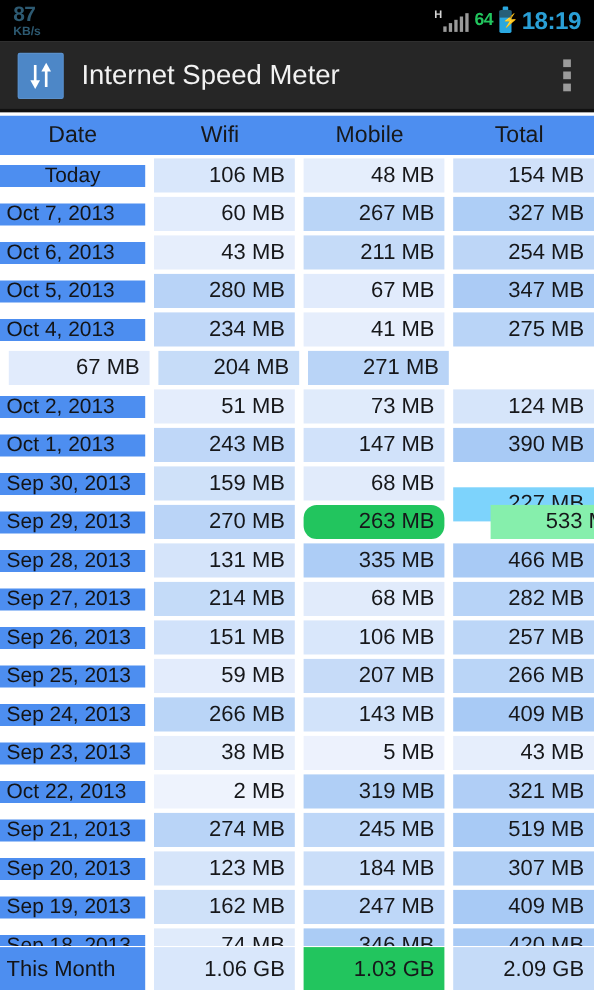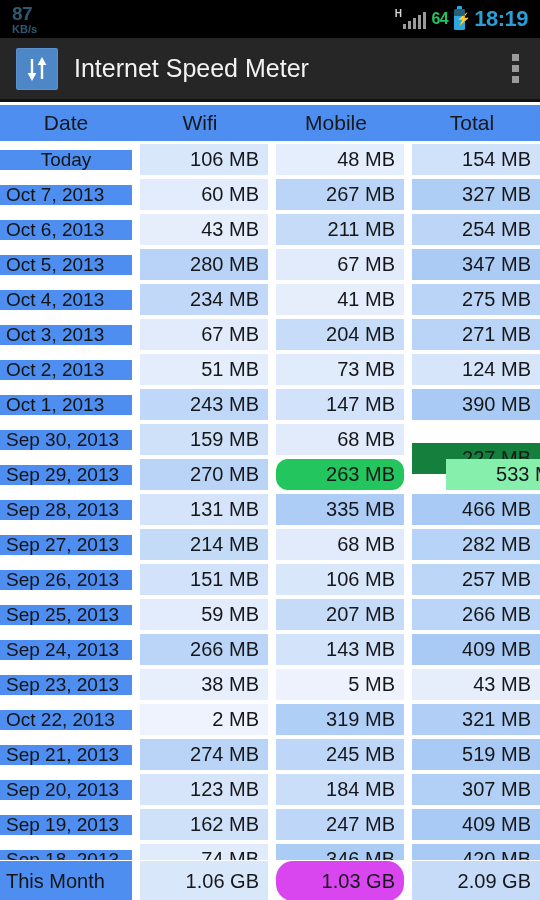--- a/index.html
+++ b/index.html
@@ -226,42 +226,41 @@
           <div class="cell-num cell-wifi" style="background: rgb(225, 235, 252);">67 MB</div>
           <div class="cell-num cell-total" style="background: rgb(171, 203, 245);">347 MB</div>
         </div>
         <div class="trow">
           <div class="cell-date dt-left">Oct 4, 2013</div>
           <div class="cell-num cell-mobile" style="background: rgb(193, 216, 248);">234 MB</div>
           <div class="cell-num cell-wifi" style="background: rgb(230, 238, 252);">41 MB</div>
           <div class="cell-num cell-total" style="background: rgb(185, 212, 247);">275 MB</div>
         </div>
         <div class="trow">
-          <div class="cell-date dt-left">Oct 3, 2013</div>
           <div class="cell-num cell-mobile" style="background: rgb(225, 235, 252);">67 MB</div>
           <div class="cell-num cell-wifi" style="background: rgb(198, 220, 248);">204 MB</div>
           <div class="cell-num cell-total" style="background: rgb(185, 212, 247);">271 MB</div>
         </div>
         <div class="trow">
           <div class="cell-date dt-left">Oct 2, 2013</div>
           <div class="cell-num cell-mobile" style="background: rgb(228, 237, 252);">51 MB</div>
           <div class="cell-num cell-wifi" style="background: rgb(224, 235, 251);">73 MB</div>
           <div class="cell-num cell-total" style="background: rgb(214, 229, 250);">124 MB</div>
         </div>
         <div class="trow">
           <div class="cell-date dt-left">Oct 1, 2013</div>
           <div class="cell-num cell-mobile" style="background: rgb(191, 215, 248);">243 MB</div>
           <div class="cell-num cell-wifi" style="background: rgb(209, 226, 250);">147 MB</div>
           <div class="cell-num cell-total" style="background: rgb(168, 202, 245);">390 MB</div>
         </div>
         <div class="trow">
           <div class="cell-date dt-left">Sep 30, 2013</div>
           <div class="cell-num cell-mobile" style="background: rgb(207, 225, 249);">159 MB</div>
           <div class="cell-num cell-wifi" style="background: rgb(225, 235, 251);">68 MB</div>
-          <div class="cell-num cell-total" style="background: #15803d; margin-top: 37px;">227 MB</div>
+          <div class="cell-num cell-total" style="background: #7dd3fc; margin-top: 37px;">227 MB</div>
         </div>
         <div class="trow">
           <div class="cell-date dt-left">Sep 29, 2013</div>
           <div class="cell-num cell-mobile" style="background: rgb(186, 212, 247);">270 MB</div>
           <div class="cell-num cell-wifi" style="background: #22c55e; border-radius: 12px;">263 MB</div>
           <div class="cell-num cell-total" style="background: #86efac; margin-left: 42px;">533 MB</div>
         </div>
         <div class="trow">
           <div class="cell-date dt-left">Sep 28, 2013</div>
           <div class="cell-num cell-mobile" style="background: rgb(213, 228, 250);">131 MB</div>
@@ -332,17 +331,17 @@
           <div class="cell-date dt-left">Sep 17, 2013</div>
           <div class="cell-num cell-mobile" style="background: rgb(219, 232, 251);">99 MB</div>
           <div class="cell-num cell-wifi" style="background: rgb(196, 219, 248);">215 MB</div>
           <div class="cell-num cell-total" style="background: rgb(177, 207, 246);">314 MB</div>
         </div>
       </div>
 
     <div class="tfoot">
       <div class="cell-date">This Month</div>
       <div class="cell-num cell-mobile" id="foot-m" style="background: rgb(217, 231, 251);">1.06 GB</div>
-      <div class="cell-num cell-wifi" id="foot-w" style="background: #d946ef; border-radius: 17px;">1.03 GB</div>
+      <div class="cell-num cell-wifi" id="foot-w" style="background: #22c55e;">1.03 GB</div>
       <div class="cell-num cell-total" id="foot-t" style="background: rgb(197, 219, 248);">2.09 GB</div>
     </div>
   </div>
 </div>
 
 </body></html>

